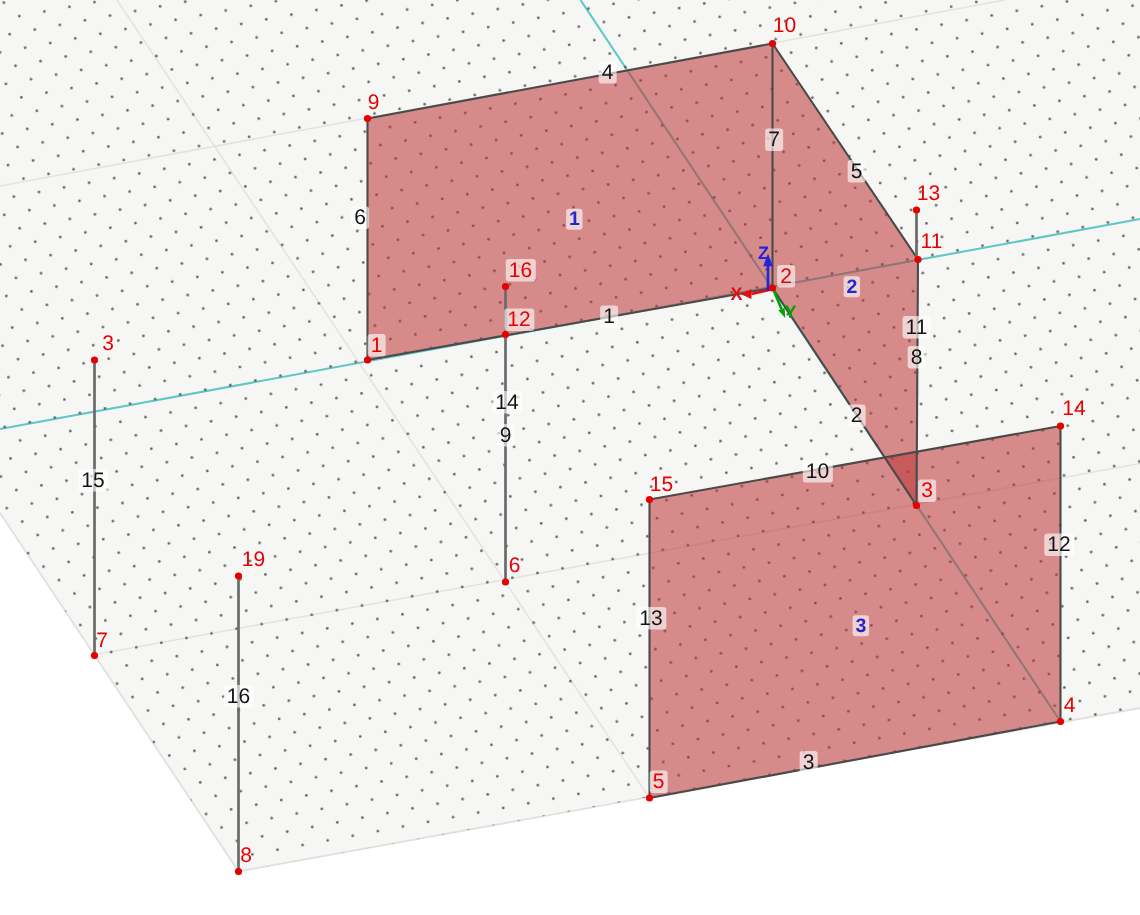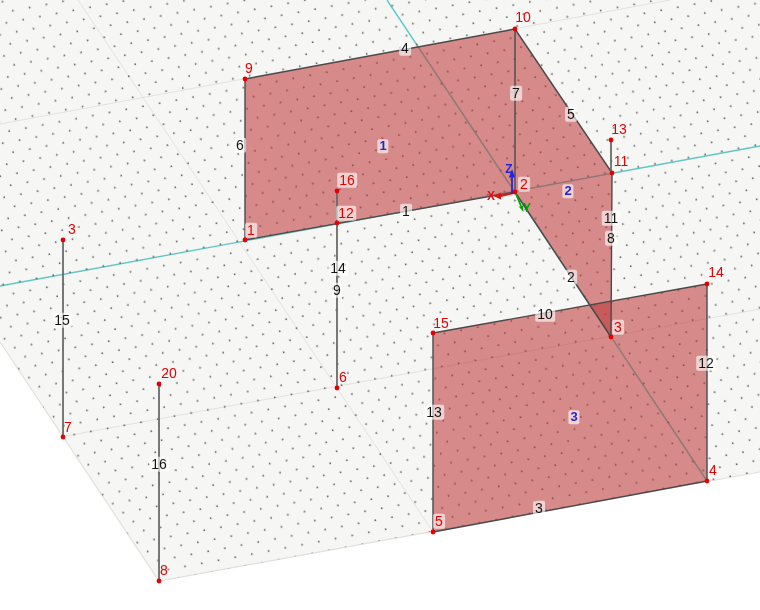--- a/index.html
+++ b/index.html
@@ -119,17 +119,17 @@
     <div class="lbl node-lbl" style="left: 164px; top: 570px; color: rgb(230, 0, 0);">8</div>
     <div class="lbl node-lbl" style="left: 249px; top: 68px; color: rgb(230, 0, 0);">9</div>
     <div class="lbl node-lbl" style="left: 523px; top: 17px; color: rgb(230, 0, 0);">10</div>
     <div class="lbl node-lbl" style="left: 621px; top: 161px; color: rgb(230, 0, 0);">11</div>
     <div class="lbl node-lbl boxed" style="left: 346px; top: 213px; color: rgb(230, 0, 0); background: rgba(255, 255, 255, 0.62);">12</div>
     <div class="lbl node-lbl" style="left: 619px; top: 129px; color: rgb(230, 0, 0);">13</div>
     <div class="lbl node-lbl" style="left: 716px; top: 272px; color: rgb(230, 0, 0);">14</div>
     <div class="lbl node-lbl" style="left: 441px; top: 323px; color: rgb(230, 0, 0);">15</div>
     <div class="lbl node-lbl boxed" style="left: 347px; top: 180px; color: rgb(230, 0, 0); background: rgba(255, 255, 255, 0.62);">16</div>
     <div class="lbl node-lbl" style="left: 72px; top: 229px; color: rgb(230, 0, 0);">3</div>
-    <div class="lbl node-lbl" style="left: 169px; top: 373px; color: rgb(230, 0, 0);">20</div>
+    <div class="lbl node-lbl" style="left: 169px; top: 373px; color: rgb(230, 0, 0);">19</div>
     <div class="lbl axis-lbl" style="left: 491px; top: 196px; color: rgb(225, 16, 16);">X</div>
     <div class="lbl axis-lbl" style="left: 527px; top: 208px; color: rgb(0, 164, 0);">Y</div>
     <div class="lbl axis-lbl" style="left: 509px; top: 169px; color: rgb(36, 36, 221);">Z</div>
   </div>
 
 </body></html>

